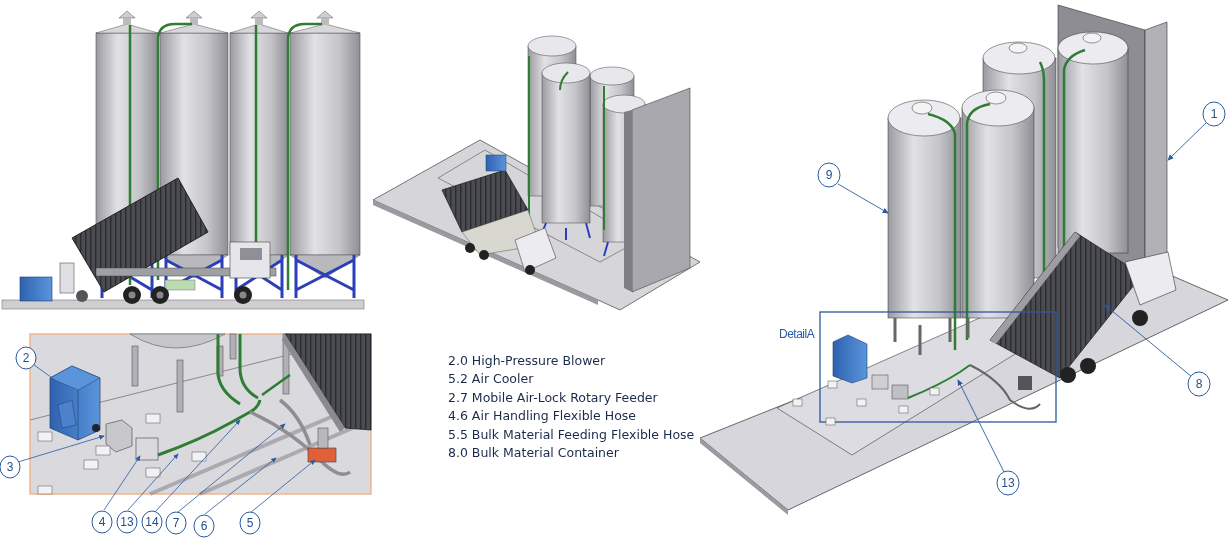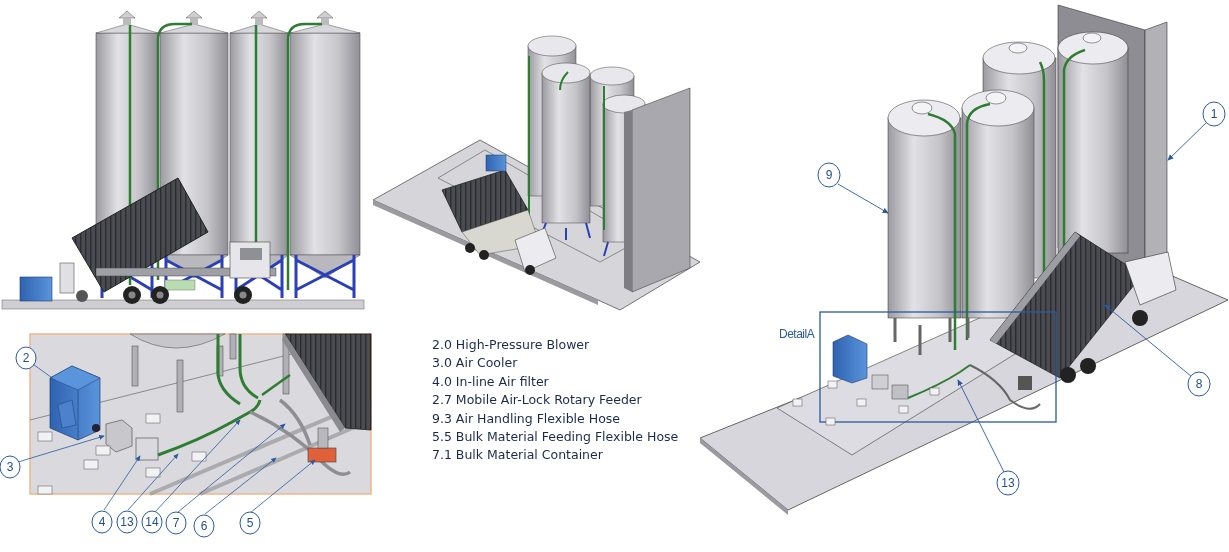--- a/index.html
+++ b/index.html
@@ -1,18 +1,18 @@
 <!DOCTYPE html>
 <html><head>
 <meta charset="utf-8">
 <style>
   html, body { margin: 0; padding: 0; background: #ffffff; }
   body { width: 1229px; height: 552px; position: relative; overflow: hidden; font-family: "Liberation Sans", sans-serif; }
   svg { position: absolute; left: 0; top: 0; }
-  .legend { position: absolute; left: 432px; top: 336px; margin: 0; padding: 0; list-style: none;
+  .legend { position: absolute; left: 432px; top: 336px; margin: 16px; padding: 0; list-style: none;
             font-family: "DejaVu Sans", sans-serif; font-size: 12.5px; line-height: 18.4px; color: #1b2a4a; }
   .legend li { white-space: nowrap; }
   .callout-text { font-family: "Liberation Sans", sans-serif; font-size: 12px; fill: #1f4e8c; }
   .detail-label { font-family: "Liberation Sans", sans-serif; font-size: 12px; fill: #2a5aa0; letter-spacing: -0.5px; }
 </style>
 </head>
 <body>
 
 <svg width="1229" height="552" viewBox="0 0 1229 552">
   <defs>
@@ -320,19 +320,18 @@
       </g>
     <g>
         <ellipse cx="1008" cy="483" rx="11" ry="12" fill="#fff" stroke="#2a5aa0" stroke-width="1"></ellipse>
         <text x="1008" y="487" text-anchor="middle" class="callout-text">13</text>
       </g>
   </g>
 </svg>
 
 <ul class="legend">
   <li>2.0 High-Pressure Blower</li>
-  <li>3.0 Air Cooler</li>
-  <li>4.0 In-line Air filter</li>
+  <li>5.2 Air Cooler</li>
   <li>2.7 Mobile Air-Lock Rotary Feeder</li>
-  <li>9.3 Air Handling Flexible Hose</li>
+  <li>4.6 Air Handling Flexible Hose</li>
   <li>5.5 Bulk Material Feeding Flexible Hose</li>
-  <li>7.1 Bulk Material Container</li>
+  <li>8.0 Bulk Material Container</li>
 </ul>
 
 </body></html>

